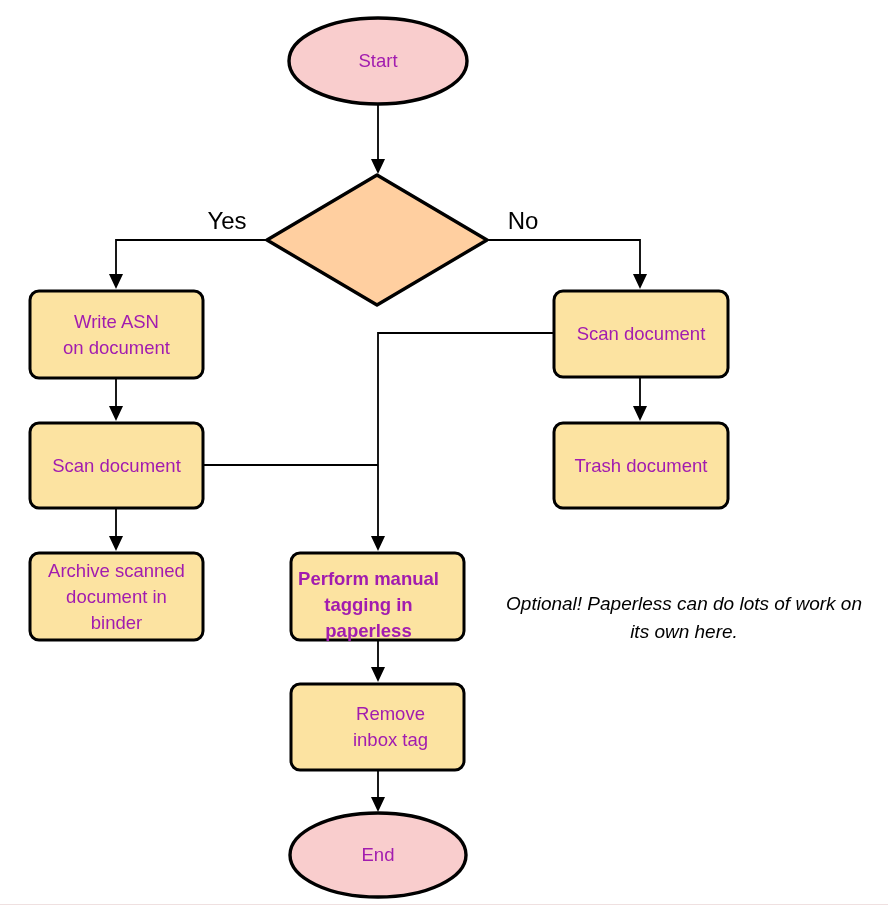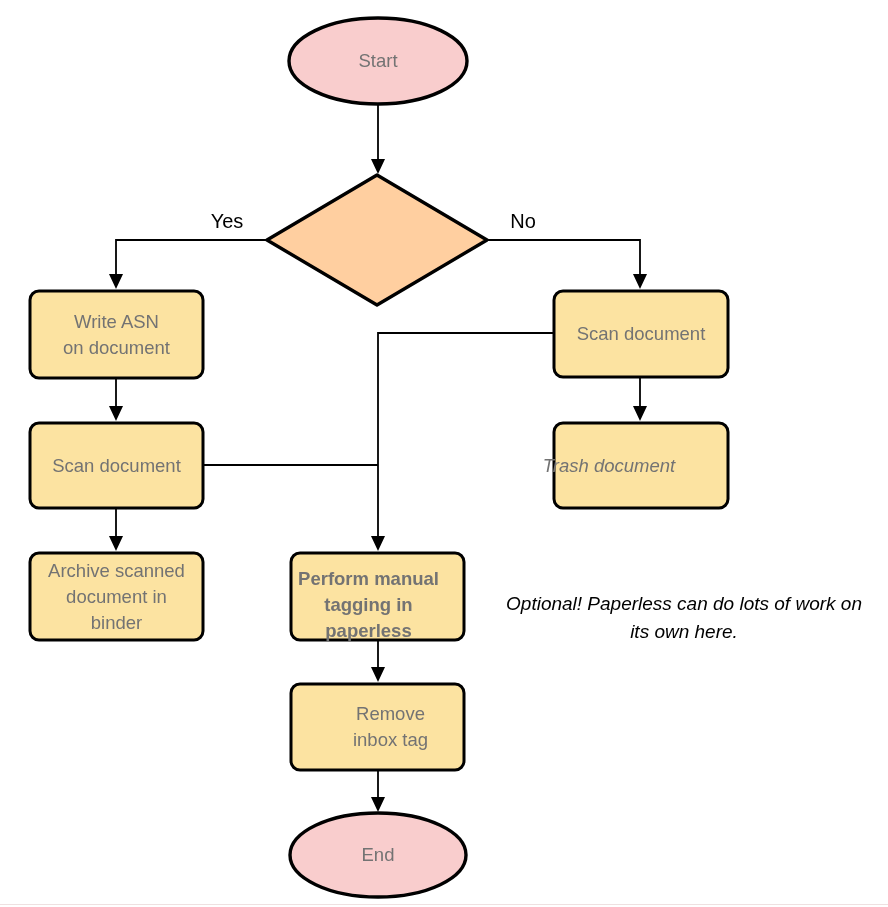--- a/index.html
+++ b/index.html
@@ -20,28 +20,28 @@
   .node-diamond { stroke: #000000; stroke-width: 3.4; stroke-linejoin: round; }
   .label {
     position: absolute;
     display: flex;
     align-items: center;
     justify-content: center;
     text-align: center;
     white-space: pre-line;
     font-size: 18.5px;
     line-height: 26px;
-    color: #737373;
+    color: #a21caf;
   }
   .edge-label {
     position: absolute;
     display: flex;
     align-items: center;
     justify-content: center;
-    font-size: 20px;
+    font-size: 24px;
     color: #000000;
   }
   .note {
     position: absolute;
     font-size: 19px;
     font-style: italic;
     line-height: 28px;
     white-space: pre-line;
     text-align: center;
   }
@@ -102,21 +102,21 @@
 on document</div>
 
   <div class="label" style="left:30px; top:423px; width:173px; height:85px;">Scan document</div>
 
   <div class="label" style="left:30px; top:553px; width:173px; height:87px;">Archive scanned
 document in
 binder</div>
 
   <div class="label" style="left:554px; top:291px; width:174px; height:86px;">Scan document</div>
 
-  <div class="label" style="left:522px; top:423px; width:174px; height:85px;font-style:italic;">Trash document</div>
+  <div class="label" style="left:554px; top:423px; width:174px; height:85px;">Trash document</div>
 
   <div class="label" style="left:282px; top:553px; width:173px; height:104px;font-weight:bold;">Perform manual
 tagging in
 paperless</div>
 
   <div class="label" style="left:291px; top:684px; width:199px; height:86px;">Remove
 inbox tag</div>
 
   <div class="label" style="left:290px; top:813px; width:176px; height:84px;">End</div>
 

